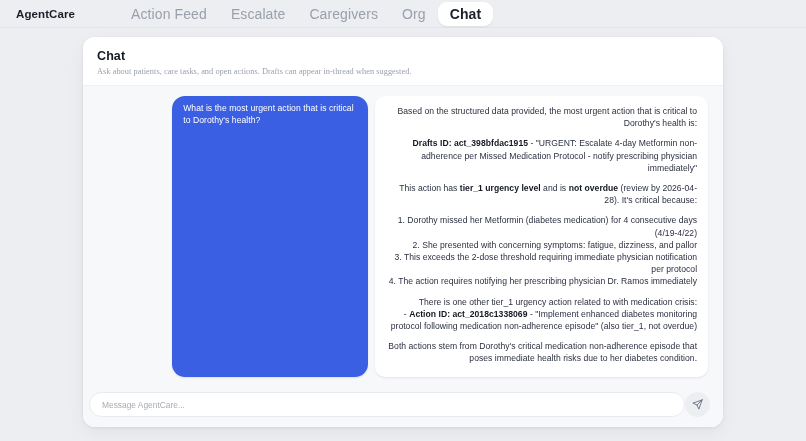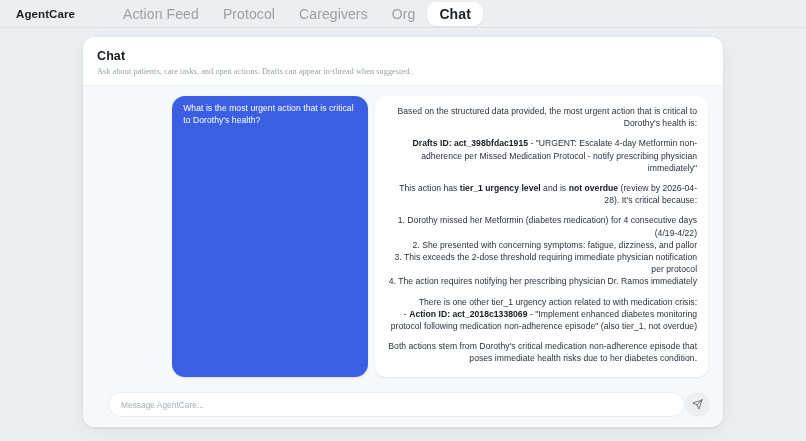--- a/index.html
+++ b/index.html
@@ -12,21 +12,21 @@
   }
 
   
   .navbar {
     height: 28px;
     background: #eceef1;
     border-bottom: 1px solid #e2e4e8;
     display: flex;
     align-items: center;
     padding: 0 16px;
-    gap: 8px;
+    gap: 16px;
   }
   .brand {
     font-size: 11.5px;
     font-weight: bold;
     color: #1b1f27;
     letter-spacing: .1px;
     margin-right: 28px;
   }
   .nav-links { display: flex; align-items: center; gap: 0; }
   .nav-link {
@@ -116,21 +116,21 @@
     letter-spacing: .03px;
   }
   .bubble-assistant p { margin: 0 0 8px 0; }
   .bubble-assistant p:last-child { margin-bottom: 0; }
   .bubble-assistant .tight { margin-bottom: 0; }
   .bubble-assistant b { font-weight: bold; color: #141821; }
 
   
   .composer {
     background: #f7f8fa;
-    padding: 7px 13px 10px 25px;
+    padding: 7px 13px 10px 6px;
     display: flex;
     align-items: center;
     gap: 0;
   }
   .composer-input {
     flex: 1;
     height: 25px;
     background: #ffffff;
     border: 1px solid #e9ebef;
     border-radius: 13px;
@@ -154,21 +154,21 @@
   }
   .send-btn svg { display: block; }
 </style>
 </head>
 <body>
 
 <div class="navbar">
   <div class="brand">AgentCare</div>
   <div class="nav-links">
     <div class="nav-link">Action Feed</div>
-    <div class="nav-link">Protocol</div>
+    <div class="nav-link">Escalate</div>
     <div class="nav-link">Caregivers</div>
     <div class="nav-link">Org</div>
     <div class="nav-link active">Chat</div>
   </div>
 </div>
 
 <div class="page">
   <div class="card">
 
     <div class="card-header">

